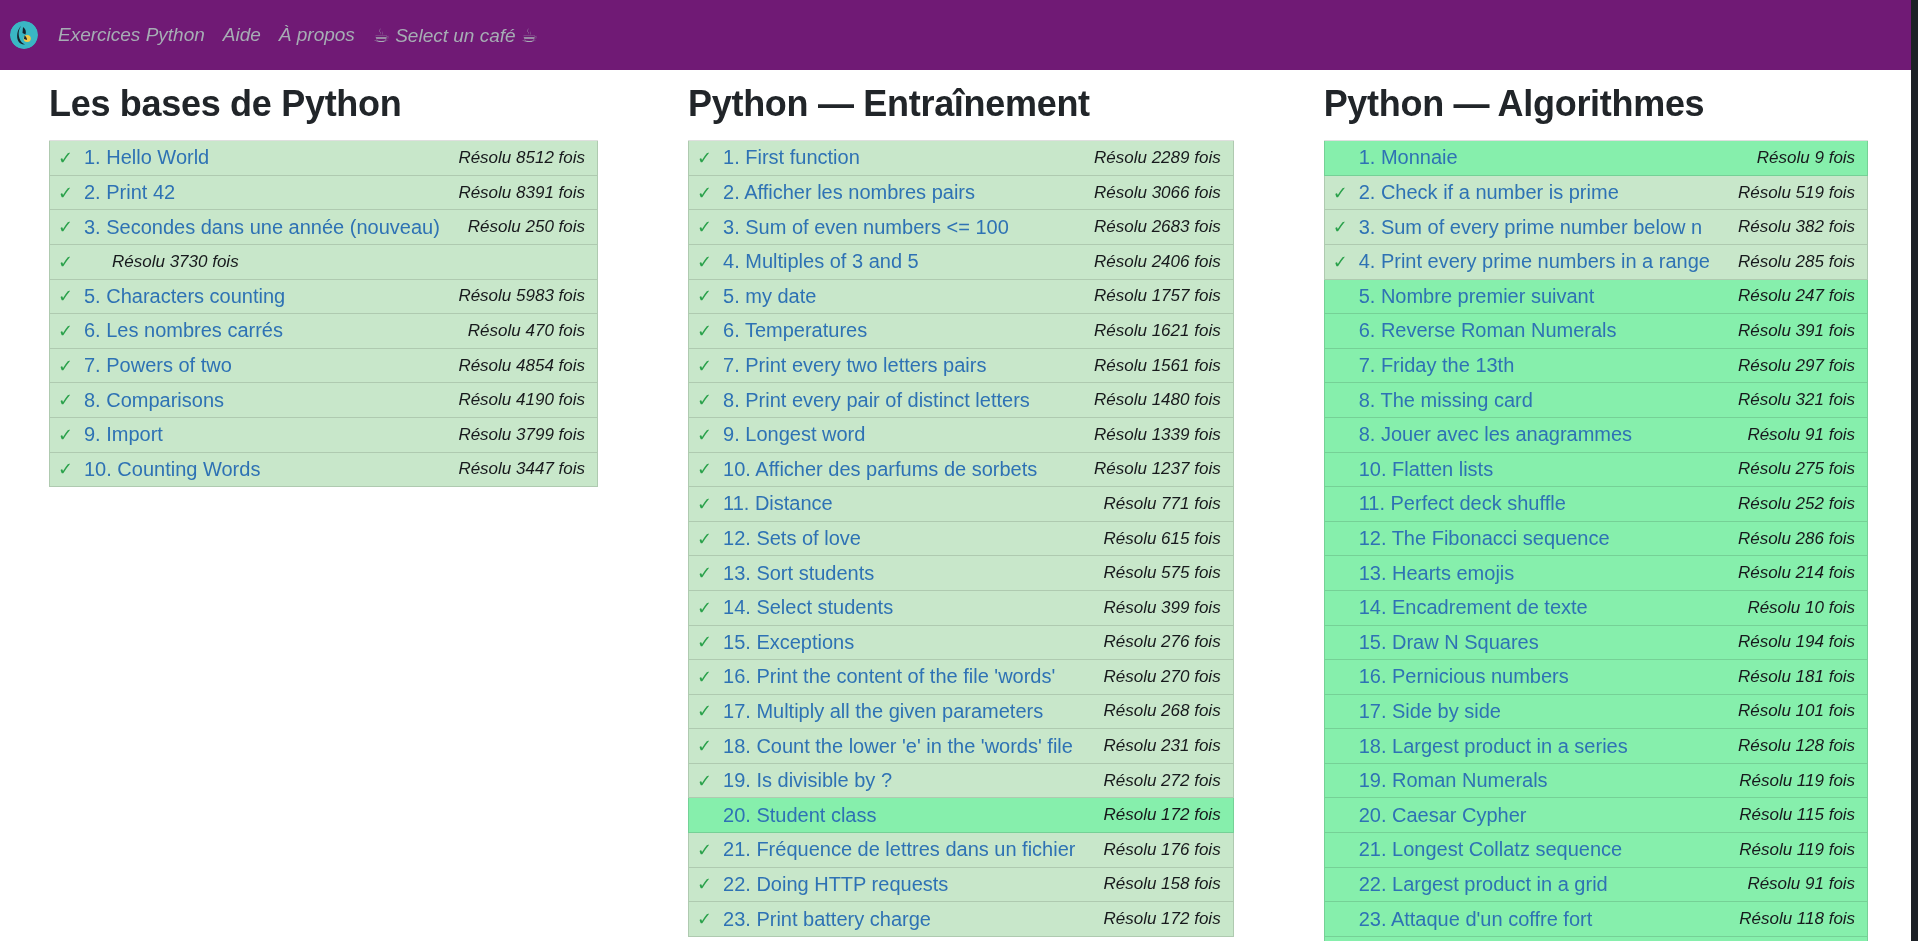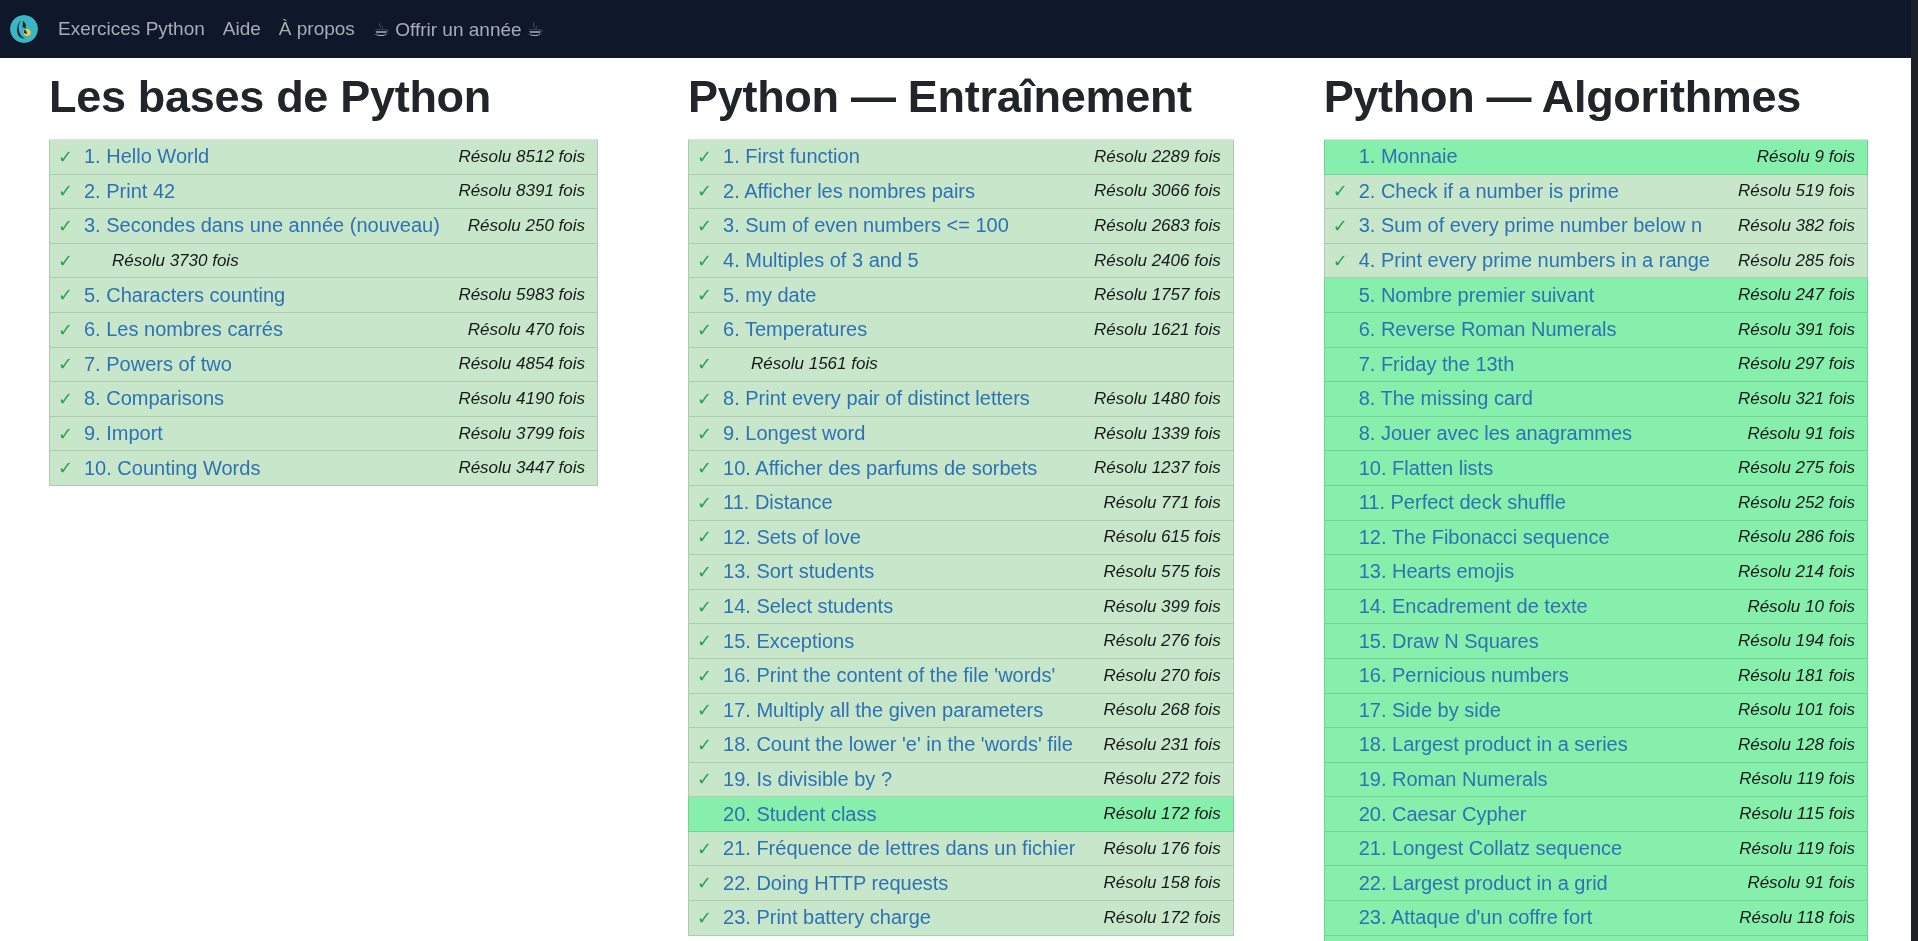--- a/index.html
+++ b/index.html
@@ -3,39 +3,39 @@
 <meta charset="utf-8">
 <style>
   html,body{margin:0;padding:0;}
   body{
     width:1918px;height:941px;overflow:hidden;background:#ffffff;
     font-family:"Liberation Sans","DejaVu Sans",sans-serif;
     -webkit-font-smoothing:antialiased;
   }
   
   nav{
-    height:58px;background:#0f172a;display:flex;align-items:center;
-    padding:0 25px 0 10px;box-sizing:border-box;
+    height:70px;background:#701a75;display:flex;align-items:center;
+    padding:0 25px 0 10px;box-sizing:border-box;font-style:italic;
   }
   .nav-left{display:flex;align-items:center;flex:1;min-width:0;}
   .nav-right{display:flex;align-items:center;}
   .logo{width:28px;height:28px;margin-right:20px;display:block;flex:none;border-radius:50%;}
   nav a{
     color:#a6adb4;text-decoration:none;font-size:19px;padding:0 9px;
     white-space:nowrap;
   }
   nav a.brand{padding-left:0;}
   nav .nav-right a:last-child{padding-right:0;}
   
   main{
     display:grid;grid-template-columns:repeat(3,1fr);column-gap:90px;
     padding:0 55px 0 49px;box-sizing:border-box;
   }
   h1{
-    font-size:45px;line-height:1.2;font-weight:600;color:#212529;
+    font-size:36px;line-height:1.2;font-weight:600;color:#212529;
     margin:12px 0 0;letter-spacing:-0.3px;white-space:nowrap;
   }
   ul.xlist{
     list-style:none;margin:15px 0 0;padding:0;
     border-top:1px solid rgba(0,0,0,0.125);
   }
   li.xrow{
     display:flex;align-items:center;height:34.6px;box-sizing:border-box;
     border:1px solid rgba(0,0,0,0.125);border-top:none;
     padding:0 12px 0 8px;background:#86efac;
@@ -66,21 +66,21 @@
     <svg class="logo" viewBox="0 0 28 28" aria-hidden="true">
       <circle cx="14" cy="14" r="14" fill="#3ab6c4"></circle>
       <path d="M11.5 4.5 C8.5 8 8 13 9.5 17.5 C10.5 20.5 12.5 22.5 15 23.5 C12 23.8 9.5 22.5 8.2 20 C6.2 16 7 8.5 11.5 4.5 Z" fill="#17212b"></path>
       <path d="M13 6 C15.5 7.5 16.5 10.5 15.5 13.5 L12.5 12 Z" fill="#17212b"></path>
       <circle cx="17.2" cy="17.5" r="3.6" fill="#f2c84b"></circle>
       <path d="M14.5 14.5 C16 15.5 17 17 17 19 L14 18 Z" fill="#17212b"></path>
     </svg>
     <a href="#" class="brand">Exercices Python</a>
     <a href="#">Aide</a>
     <a href="#">À propos</a>
-    <a href="#">☕ Offrir un année ☕</a>
+    <a href="#">☕ Select un café ☕</a>
   </div>
 </nav>
 
 <main>
   <section>
     <h1>Les bases de Python</h1>
     <ul class="xlist">
         <li class="xrow solved">
           <span class="chk">✓</span>
           <a class="lnk" href="#">1. Hello World</a>
@@ -160,20 +160,21 @@
           <a class="lnk" href="#">5. my date</a>
           <span class="cnt">Résolu 1757 fois</span>
         </li>
         <li class="xrow solved">
           <span class="chk">✓</span>
           <a class="lnk" href="#">6. Temperatures</a>
           <span class="cnt">Résolu 1621 fois</span>
         </li>
         <li class="xrow solved">
           <span class="chk">✓</span>
+          <a class="lnk" href="#">7. Print every two letters pairs</a>
           <span class="cnt">Résolu 1561 fois</span>
         </li>
         <li class="xrow solved">
           <span class="chk">✓</span>
           <a class="lnk" href="#">8. Print every pair of distinct letters</a>
           <span class="cnt">Résolu 1480 fois</span>
         </li>
         <li class="xrow solved">
           <span class="chk">✓</span>
           <a class="lnk" href="#">9. Longest word</a>

